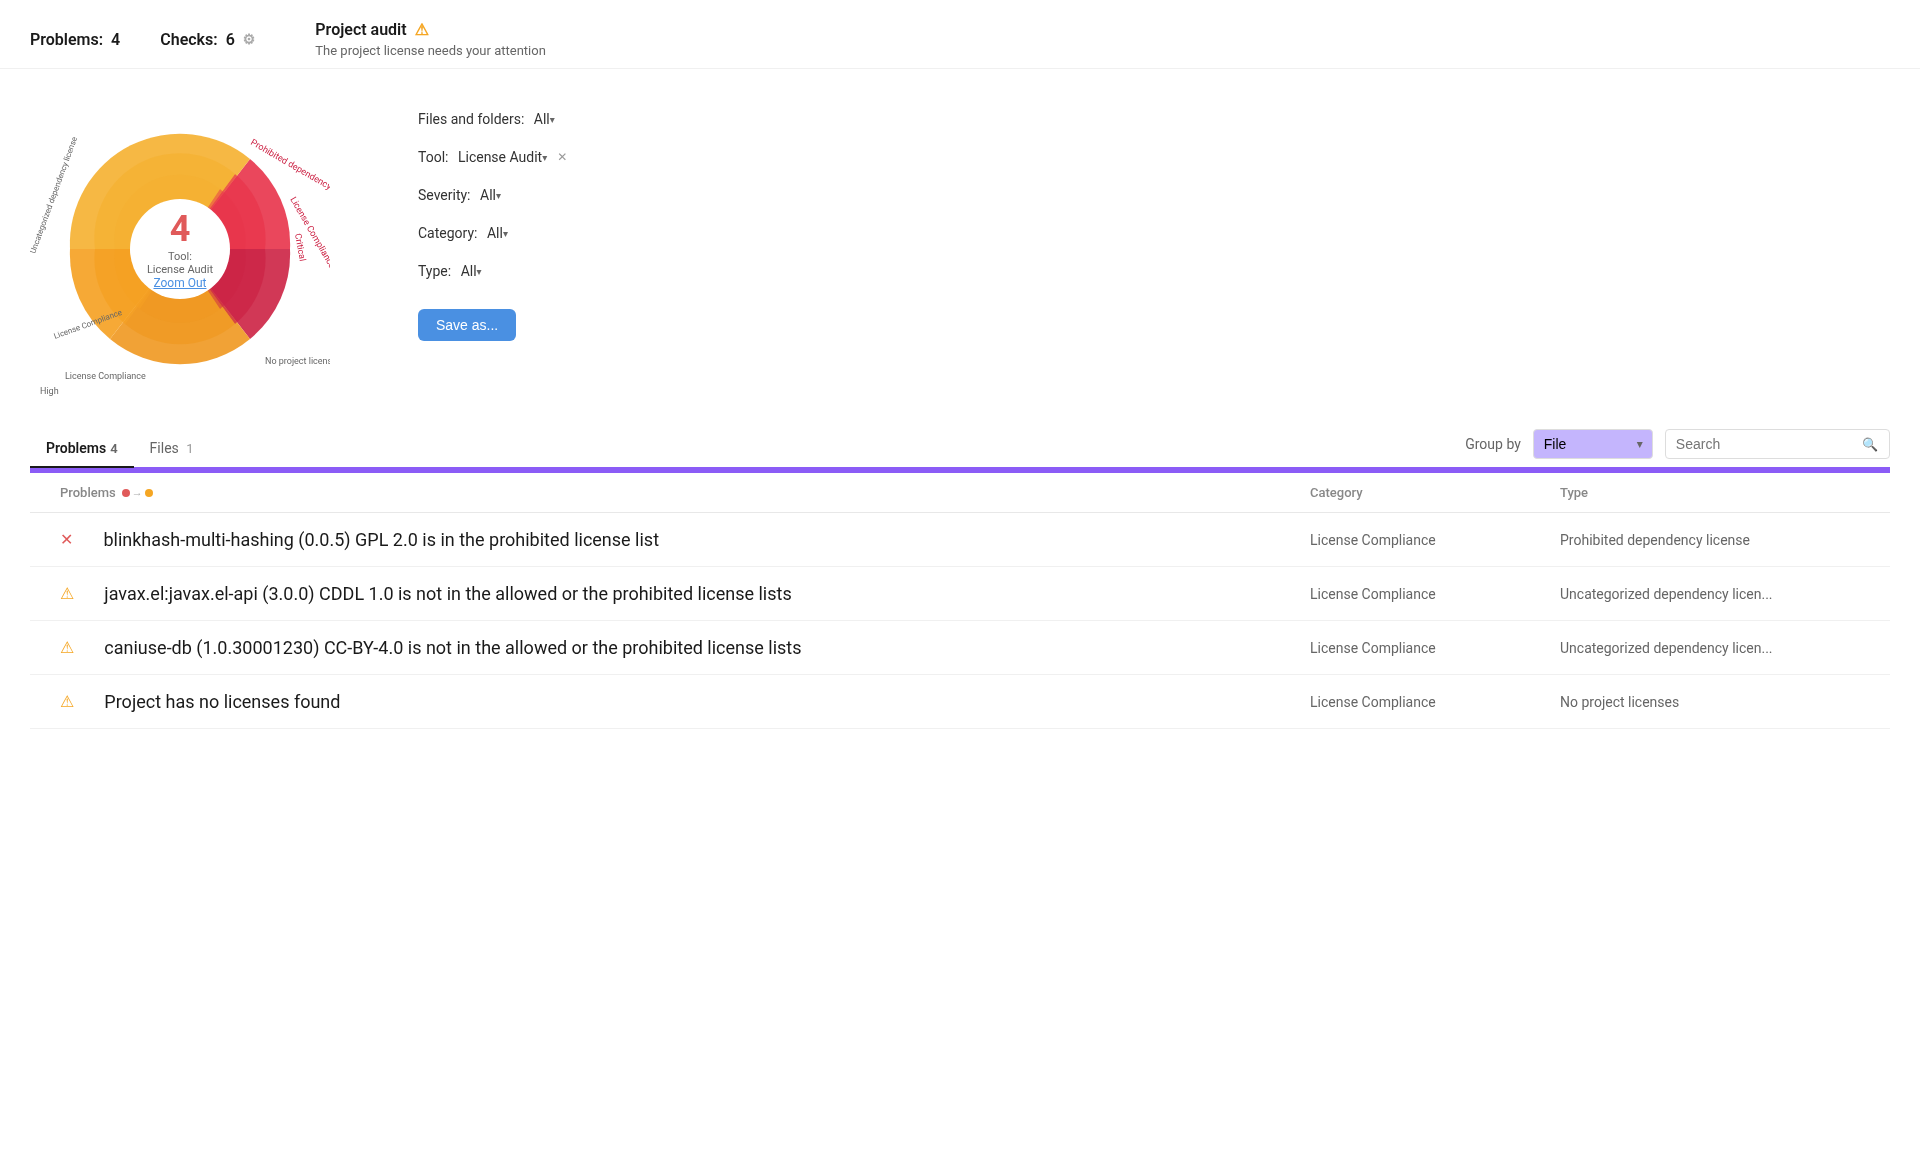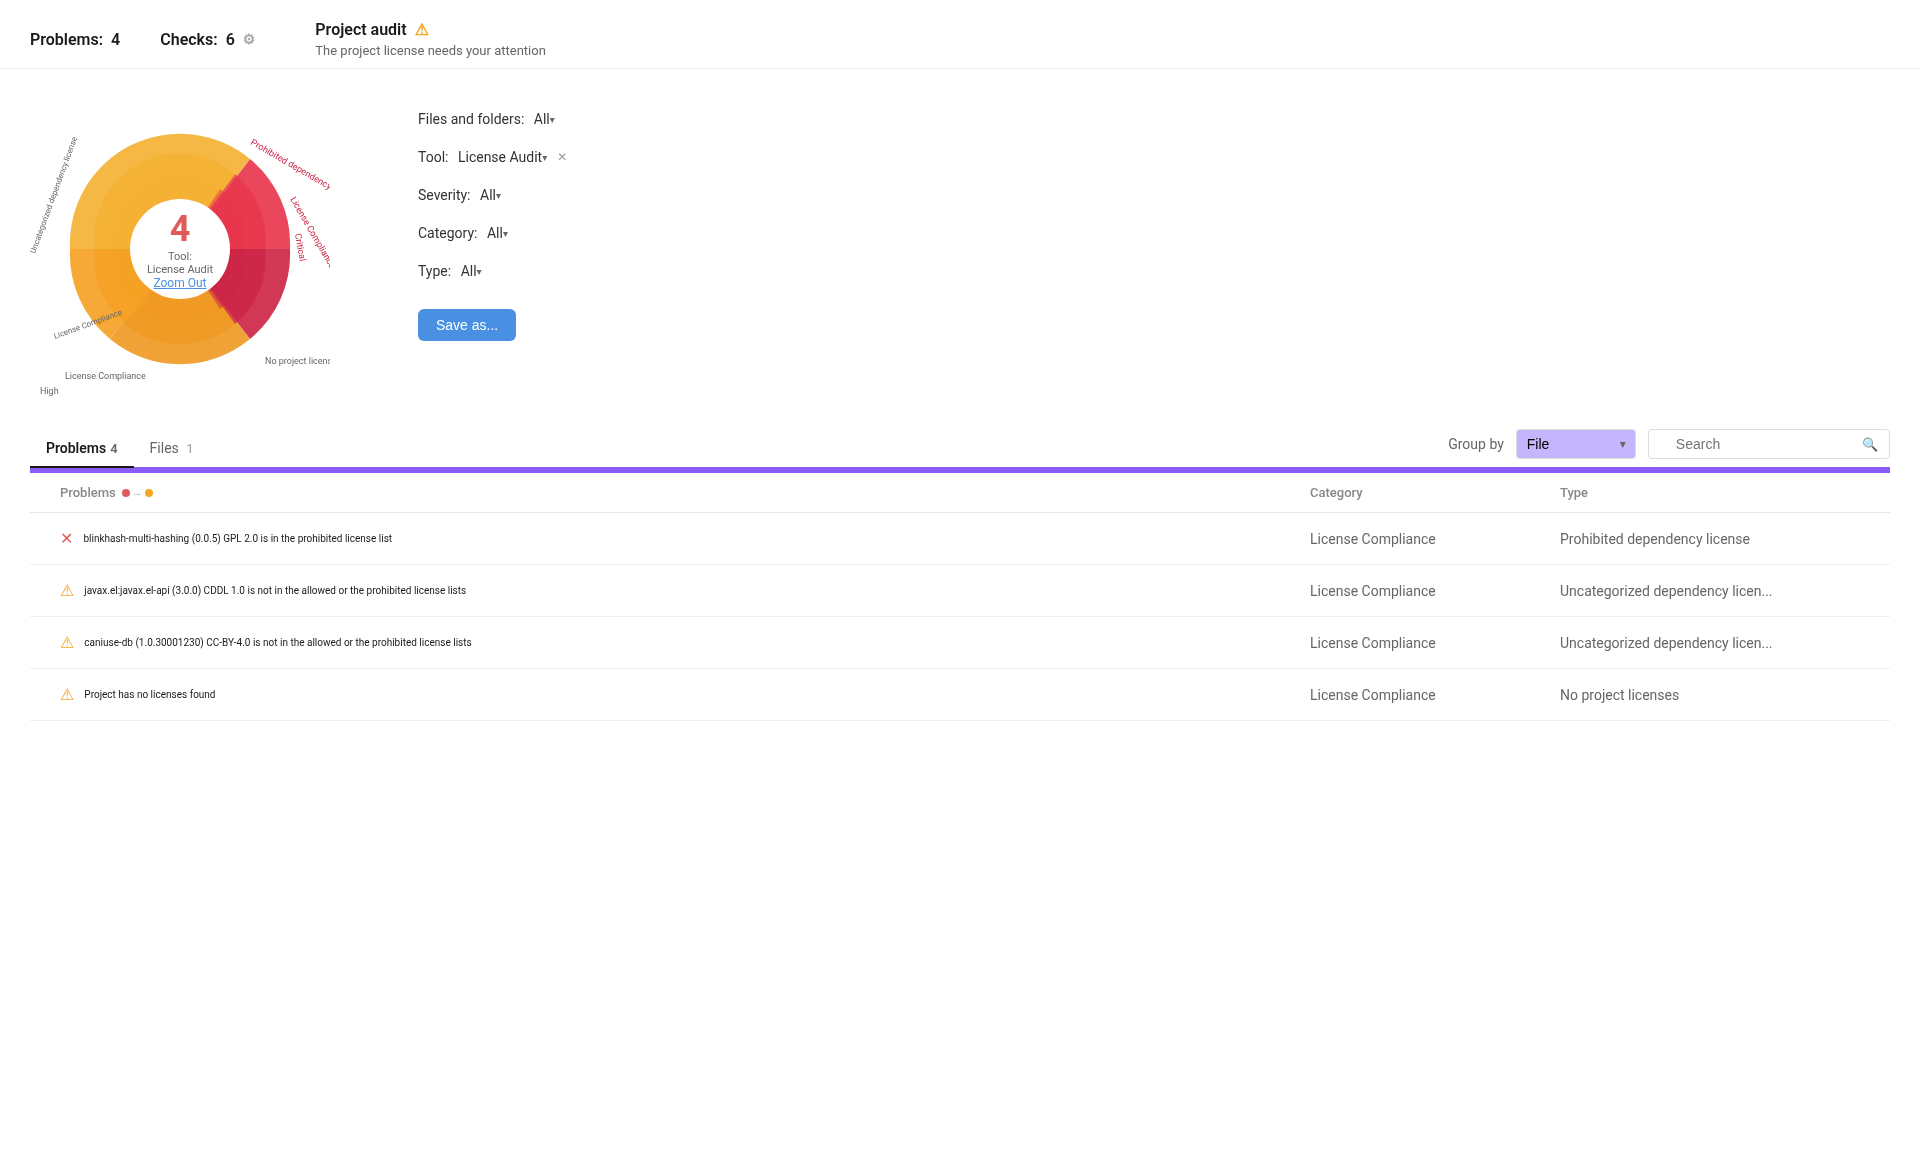--- a/index.html
+++ b/index.html
@@ -42,38 +42,38 @@
     .tab.active { color: #1a1a1a; font-weight: 600; border-bottom: 2px solid #1a1a1a; }
     .tab-count { color: #999; font-size: 13px; margin-left: 4px; }
     .tab.active .tab-count { color: #666; }
 
     .tabs-right { display: flex; align-items: center; gap: 12px; padding-bottom: 8px; justify-content: flex-end; }
     .group-by-label { color: #666; font-size: 14px; }
     .group-by-select { border: 1px solid #ddd; border-radius: 4px; padding: 6px 30px 6px 10px; font-size: 14px; appearance: none; background: #c4b5fd; cursor: pointer; min-width: 120px; }
     .select-wrapper { position: relative; display: inline-block; }
     .select-wrapper::after { content: '▾'; position: absolute; right: 10px; top: 50%; transform: translateY(-50%); color: #666; pointer-events: none; font-size: 12px; }
     .search-box { display: flex; align-items: center; border: 1px solid #ddd; border-radius: 4px; padding: 6px 10px; gap: 6px; min-width: 180px; }
-    .search-box input { border: none; outline: none; font-size: 14px; width: 100%; margin-left: 17px; }
+    .search-box input { border: none; outline: none; font-size: 14px; width: 100%; }
     .search-icon { color: #aaa; font-size: 13px; }
 
     
     .problems-table { width: 100%; margin-top: 0; }
     .table-header { display: grid; grid-template-columns: 1fr 250px 300px; padding: 12px 30px; border-bottom: 1px solid #e8e8e8; }
     .th { font-size: 13px; color: #888; font-weight: 500; }
     .problems-header-cell { display: flex; align-items: center; gap: 6px; }
     .severity-dots { display: flex; align-items: center; gap: 2px; }
     .dot-red { width: 8px; height: 8px; border-radius: 50%; background: #e05a5a; display: inline-block; }
     .dot-orange { width: 8px; height: 8px; border-radius: 50%; background: #f5a623; display: inline-block; }
     .arrow-icon { color: #aaa; font-size: 11px; }
 
     .table-row { display: grid; grid-template-columns: 1fr 250px 300px; padding: 16px 30px; border-bottom: 1px solid #f0f0f0; align-items: center; }
     .problem-cell { display: flex; align-items: center; gap: 10px; }
     .icon-error { color: #e05a5a; font-size: 16px; }
     .icon-warning { color: #f5a623; font-size: 16px; }
-    .problem-text { font-size: 10px; color: #1a1a1a; }
+    .problem-text { font-size: 18px; color: #1a1a1a; margin-left: 20px; }
     .category-text { font-size: 14px; color: #666; }
     .type-text { font-size: 14px; color: #666; }
   </style>
 </head>
 <body>
 
 <div class="top-bar">
   <div class="top-bar-stat">
     <span>Problems:</span>
     <span>4</span>

